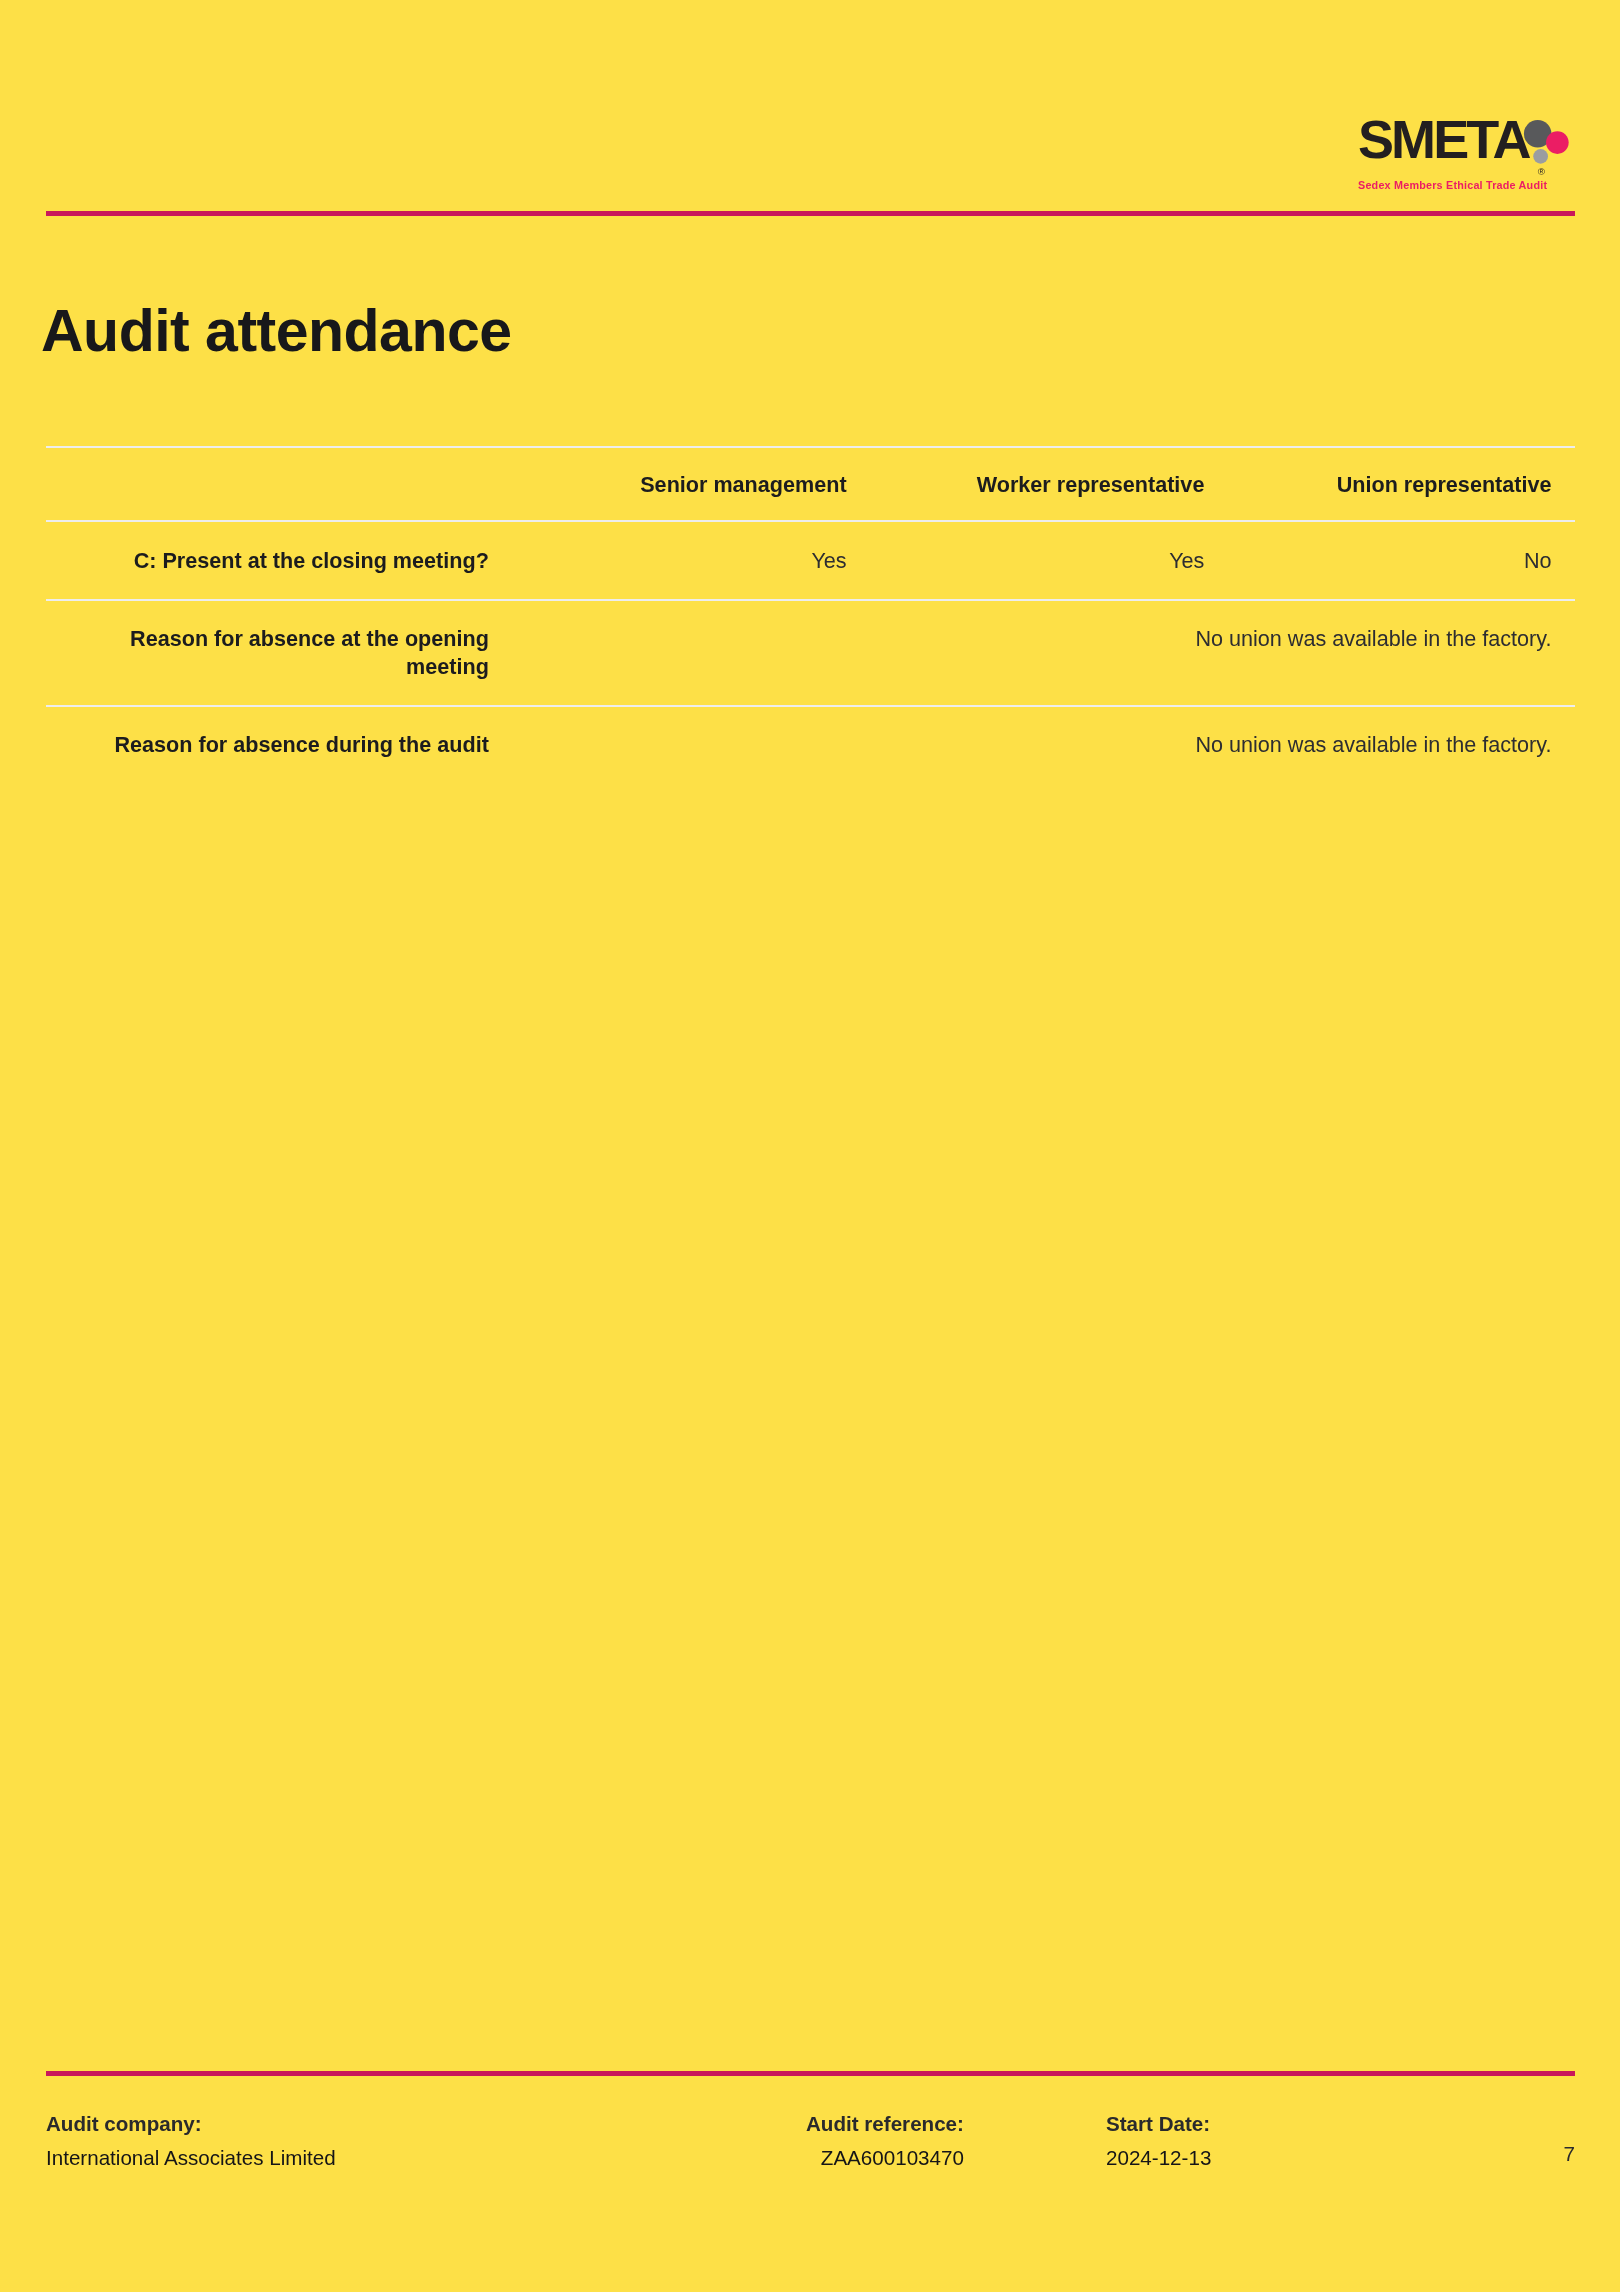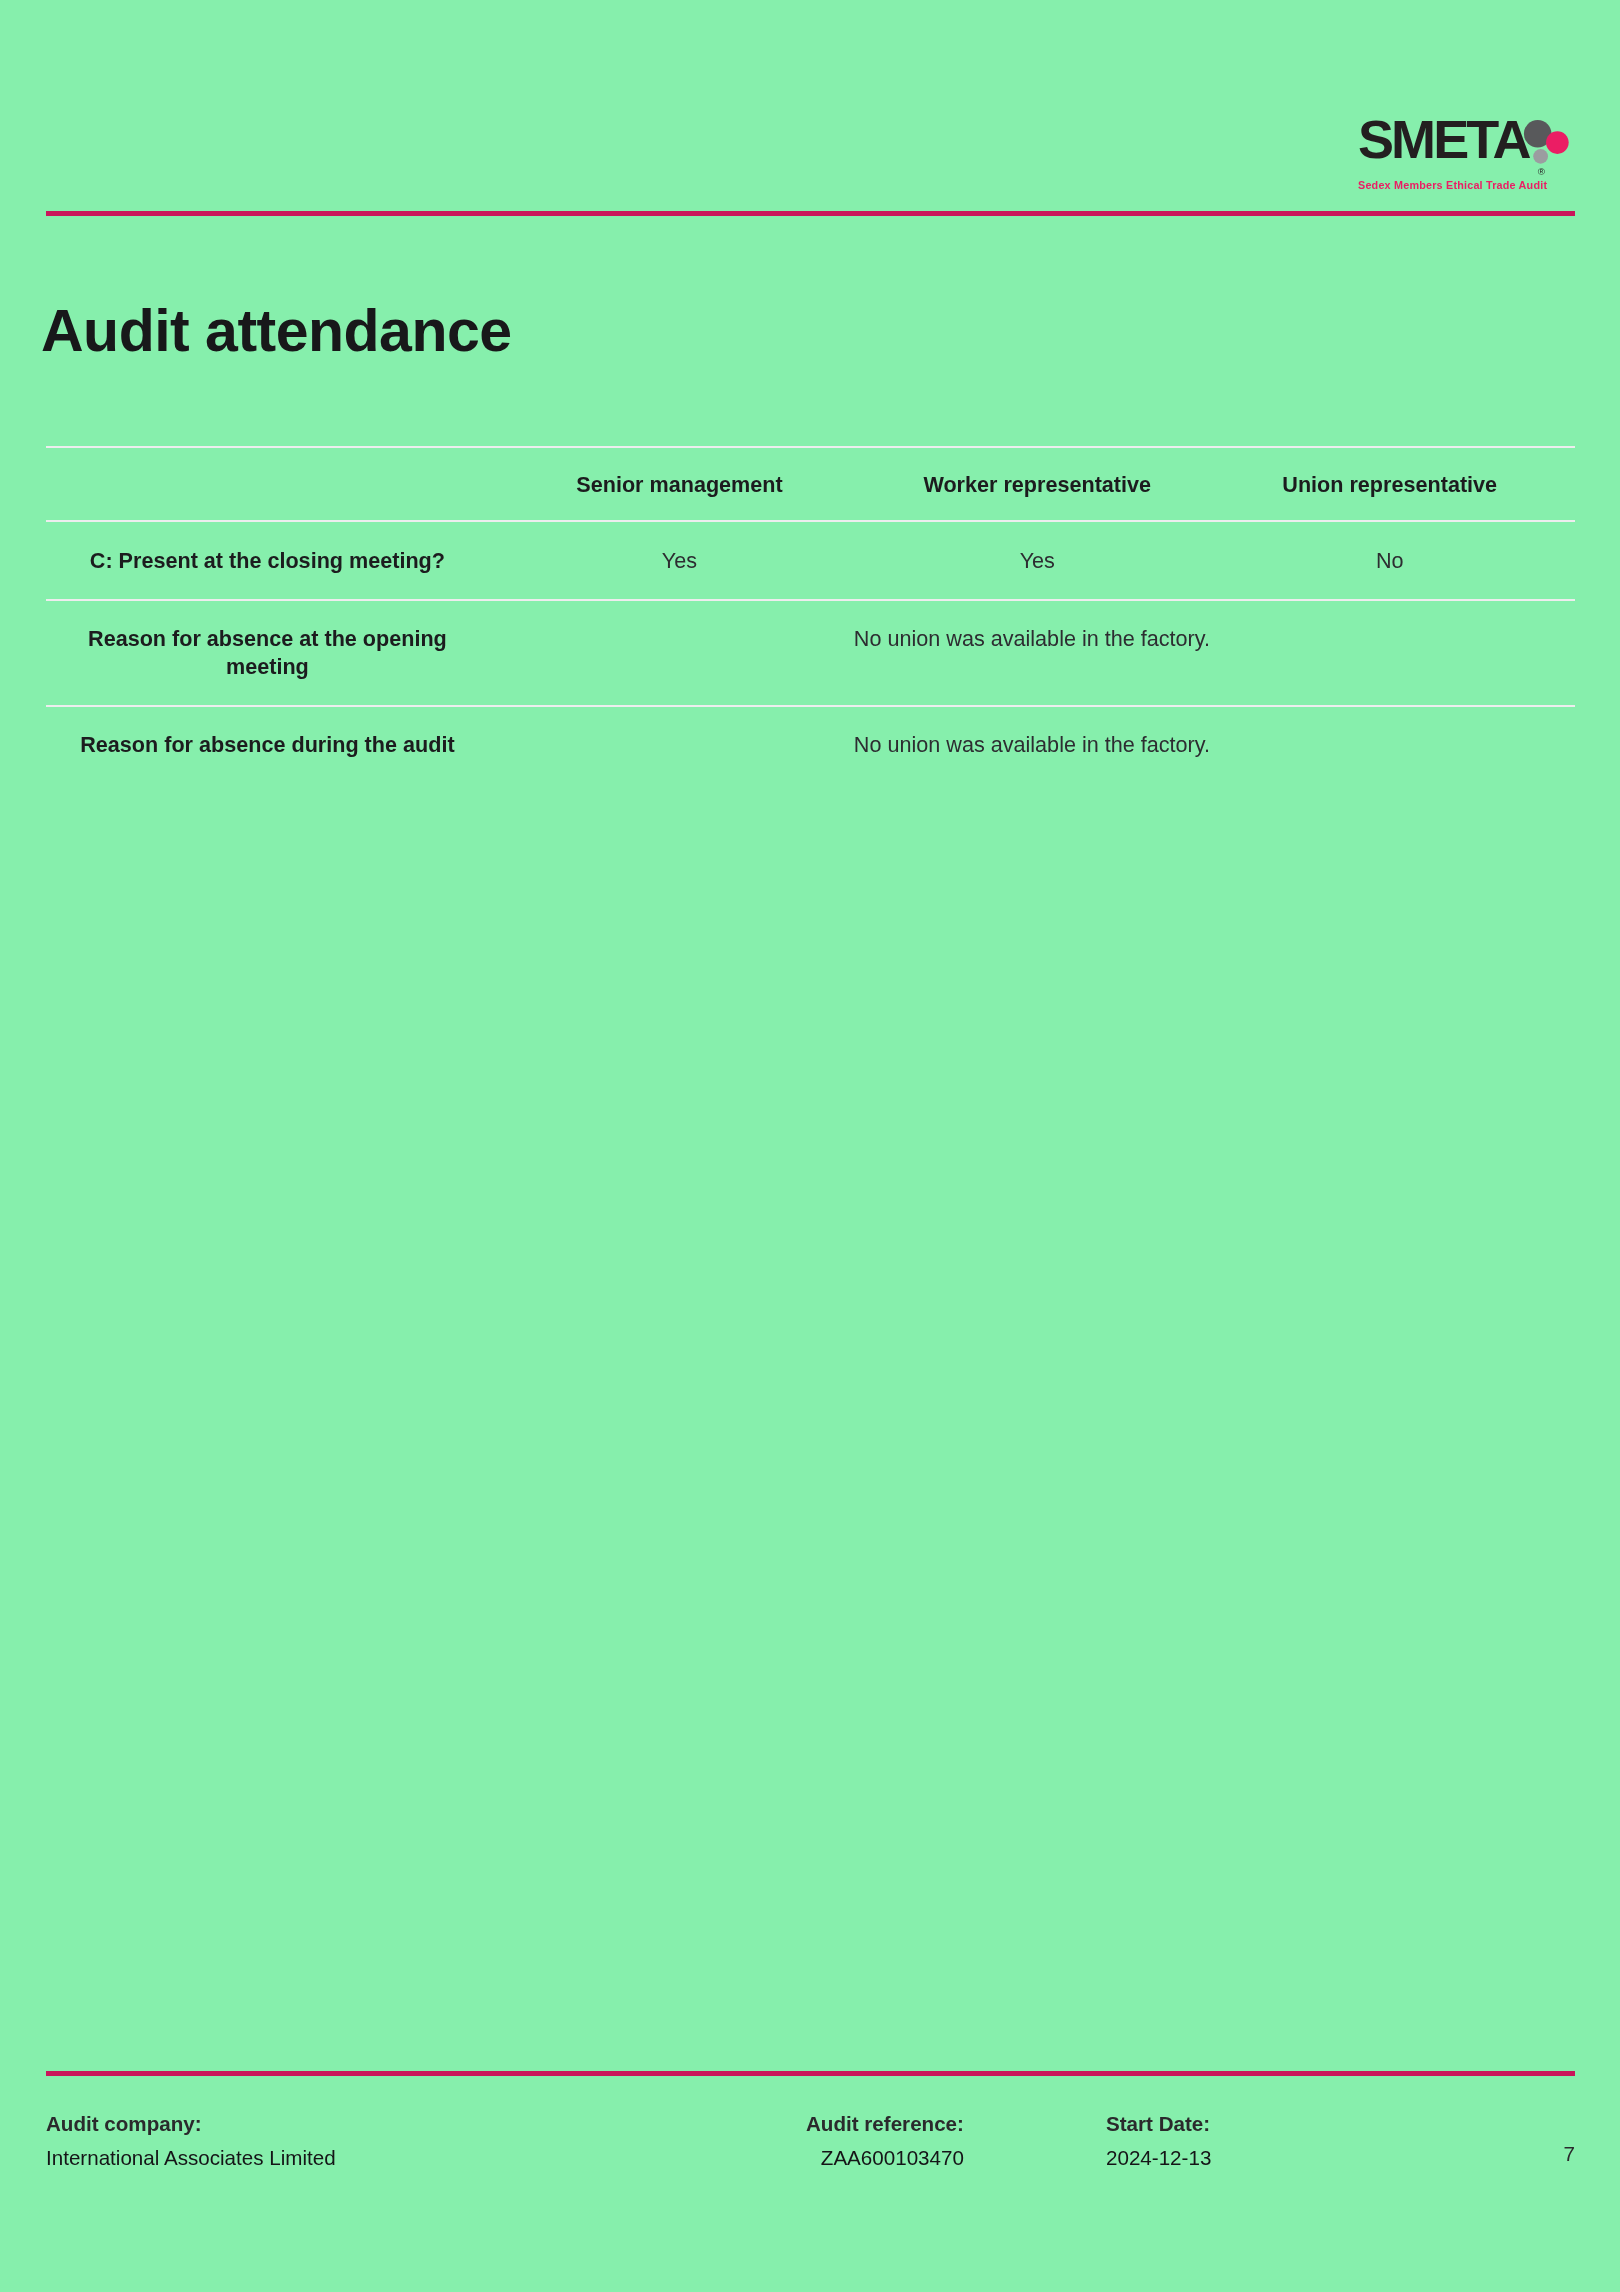--- a/index.html
+++ b/index.html
@@ -1,21 +1,21 @@
 <!DOCTYPE html>
 <html><head>
 <meta charset="utf-8">
 <style>
   * { margin:0; padding:0; box-sizing:border-box; }
   html,body { background:#ffffff; }
   body { font-family:"Liberation Sans","DejaVu Sans",sans-serif; color:#1d1d1f; }
   .page {
     position:relative;
     width:1620px; height:2293px;
-    background:#86efac;
+    background:#fde047;
     overflow:hidden;
   }
 
   
   .logo { position:absolute; top:110px; right:35px; width:227px; }
   .logo-brand-row { position:relative; height:65px; }
   .logo-brand {
     position:absolute; left:0; top:2px;
     font-size:54px; font-weight:700; letter-spacing:-2.9px;
     color:#231f20; line-height:1;
@@ -45,21 +45,21 @@
   table.attendance {
     width:100%; border-collapse:collapse; table-layout:fixed;
     font-size:21.6px; line-height:27.4px;
   }
   table.attendance col.c-label  { width:30.5%; }
   table.attendance col.c-senior { width:23.4%; }
   table.attendance col.c-worker { width:23.4%; }
   table.attendance col.c-union  { width:22.7%; }
   table.attendance tr { border-top:2px solid #ededee; }
   table.attendance th, table.attendance td {
-    text-align:center; vertical-align:top;
+    text-align:right; vertical-align:top;
     padding:24.5px 23.5px 24.5px 0;
   }
   table.attendance thead th {
     font-weight:700; color:#1c1c1e; padding-top:22.5px; padding-bottom:22.5px;
   }
   td.row-label { font-weight:700; color:#1c1c1e; }
   td.cell-value { font-weight:400; color:#2d2d31; }
 
   
   .footer-block { position:absolute; top:2107px; font-size:20.6px; line-height:34px; }

